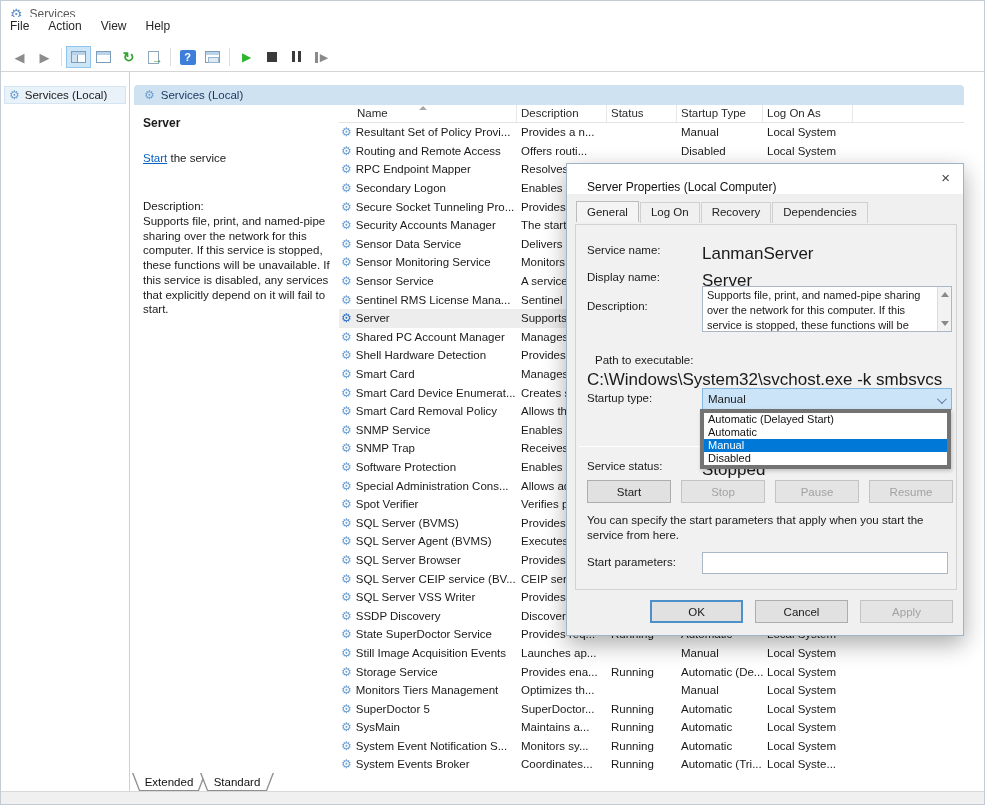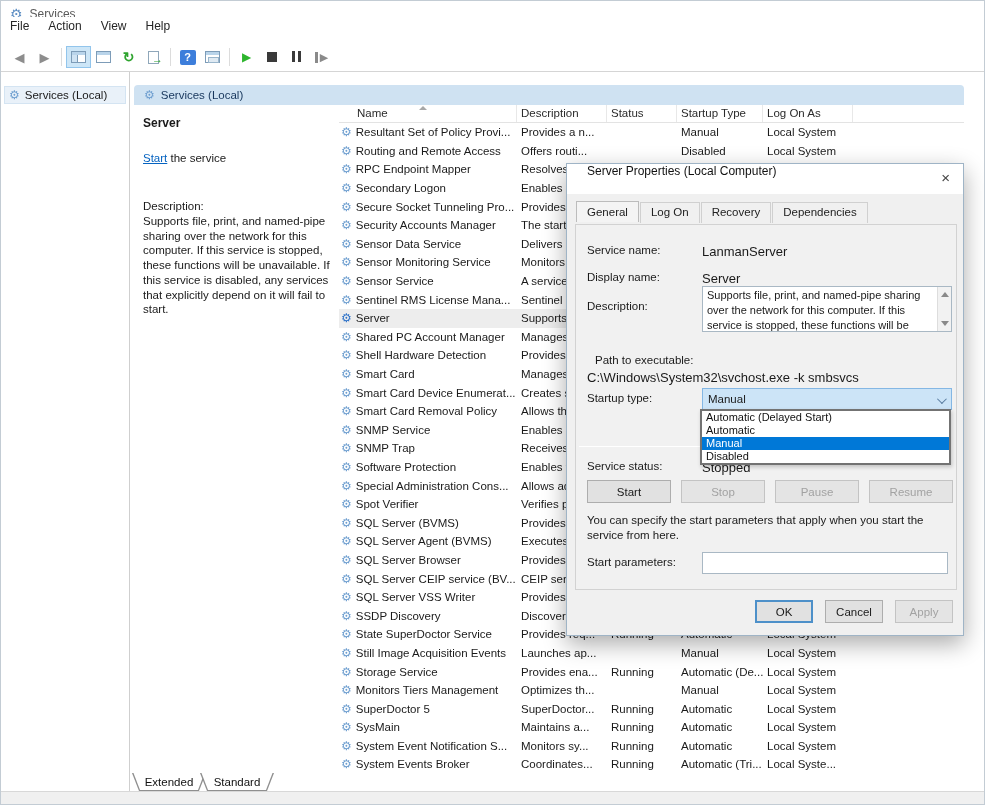--- a/index.html
+++ b/index.html
@@ -64,48 +64,48 @@
 
   
   .view-tabs { position:absolute; left:131px; top:772px; height:18px; display:flex; }
   .ftab { position:relative; height:18px; min-width:74px; margin-right:-6px; }
   .ftab .outer { position:absolute; inset:0; background:#8f8f8f; clip-path:polygon(0 0,100% 0,calc(100% - 7px) 100%,7px 100%); }
   .ftab .inner { position:absolute; inset:0; background:#fff; clip-path:polygon(1.5px 0,calc(100% - 1.5px) 0,calc(100% - 8px) calc(100% - 1px),8px calc(100% - 1px)); display:flex; align-items:center; justify-content:center; font-size:11.5px; color:#111; }
   .statusbar { position:absolute; left:0; top:790px; width:100%; height:15px; background:#f0f0f0; border-top:1px solid #d8d8d8; }
 
   
   .dialog { position:absolute; left:565px; top:162px; width:398px; height:473px; background:#f0f0f0; border:1px solid #9fb4c6; box-shadow:0 8px 22px rgba(0,0,0,.33); z-index:10; }
-  .dlg-titlebar { position:absolute; left:0; top:0; width:100%; height:30px; background:#fff; display:flex; align-items:flex-start; }
+  .dlg-titlebar { position:absolute; left:0; top:0; width:100%; height:30px; background:#fff; display:flex; align-items:flex-end; }
   .dlg-title { font-size:12px; color:#111; padding-left:20px; }
   .dlg-close { position:absolute; right:13px; top:6px; font-size:15px; color:#444; line-height:1; cursor:pointer; }
   .dlg-tabs { position:absolute; left:9px; top:38px; display:flex; }
   .dtab { font-size:11.5px; padding:3px 10px 4px 10px; border:1px solid #d0d0d0; border-bottom:none; background:#f0f0f0; color:#222; margin-right:1px; position:relative; }
   .dtab.active { background:#f4f4f4; padding-top:4px; top:-1px; border-color:#bcbcbc; z-index:2; }
   .dlg-panel { position:absolute; left:8px; top:60px; width:382px; height:366px; border:1px solid #d2d2d2; background:#f1f1f1; }
   .f-label { position:absolute; font-size:11.5px; color:#1a1a1a; }
-  .f-value { position:absolute; font-size:13px; color:#1a1a1a; }
+  .f-value { position:absolute; font-size:17px; color:#1a1a1a; }
   .desc-box { position:absolute; left:135px; top:122px; width:250px; height:46px; background:#fff; border:1px solid #a9b8c4; font-size:11px; line-height:15px; padding:1px 16px 0 4px; overflow:hidden; }
   .desc-scroll { position:absolute; right:0; top:0; bottom:0; width:14px; background:#f2f2f2; border-left:1px solid #ddd; }
   .tri-up { position:absolute; left:3px; top:5px; width:0; height:0; border-left:4px solid transparent; border-right:4px solid transparent; border-bottom:5px solid #8a8a8a; }
   .tri-dn { position:absolute; left:3px; bottom:5px; width:0; height:0; border-left:4px solid transparent; border-right:4px solid transparent; border-top:5px solid #8a8a8a; }
   .combobox { position:absolute; left:135px; top:224px; width:250px; height:22px; background:#cce4f7; border:1px solid #84b7e4; font-size:11.5px; display:flex; align-items:center; padding-left:5px; }
   .combo-chevron { position:absolute; right:7px; top:8px; width:7px; height:7px; border-right:1.5px solid #5a7da0; border-bottom:1.5px solid #5a7da0; transform:rotate(45deg) translateY(-2px); }
   .dlg-sep { position:absolute; left:12px; top:282px; width:362px; height:1px; background:#dcdcdc; border-bottom:1px solid #fff; }
   .svc-btn-row { position:absolute; left:20px; top:316px; width:366px; display:flex; gap:10px; }
   .btn { height:23px; background:#e1e1e1; border:1px solid #adadad; font-size:11.5px; color:#1a1a1a; font-family:"Liberation Sans",sans-serif; }
   .btn.grow { flex:1; }
   .btn:disabled { color:#a2a2a2; background:#e4e4e4; border-color:#c3c3c3; }
   .hint-text { position:absolute; left:20px; top:349px; width:358px; font-size:11.5px; line-height:15px; }
   .params-input { position:absolute; left:135px; top:388px; width:246px; height:22px; background:#fff; border:1px solid #a9b8c4; font-size:11.5px; padding:0 4px; font-family:"Liberation Sans",sans-serif; }
   .dlg-footer { position:absolute; right:10px; top:436px; display:flex; gap:12px; }
-  .dlg-footer .btn { width:58px; }
+  .dlg-footer .btn { width:93px; }
   .btn.default { border:2px solid #4d90c9; }
 
   
-  .dropdown { position:absolute; left:699px; top:408px; width:251px; background:#fff; border:2px solid #737373; z-index:30; box-shadow:1px 2px 4px rgba(0,0,0,.2); }
+  .dropdown { position:absolute; left:699px; top:408px; width:251px; background:#fff; border:4px solid #737373; z-index:30; box-shadow:1px 2px 4px rgba(0,0,0,.2); }
   .opt { height:13px; line-height:13px; font-size:11px; padding:0 4px; white-space:nowrap; color:#111; }
   .opt.sel { background:var(--accent,#0078d7); color:#fff; }
 </style>
 </head>
 <body>
 
 <div id="app">
 
   <div class="titlebar">
     <span class="app-gear">⚙</span>

